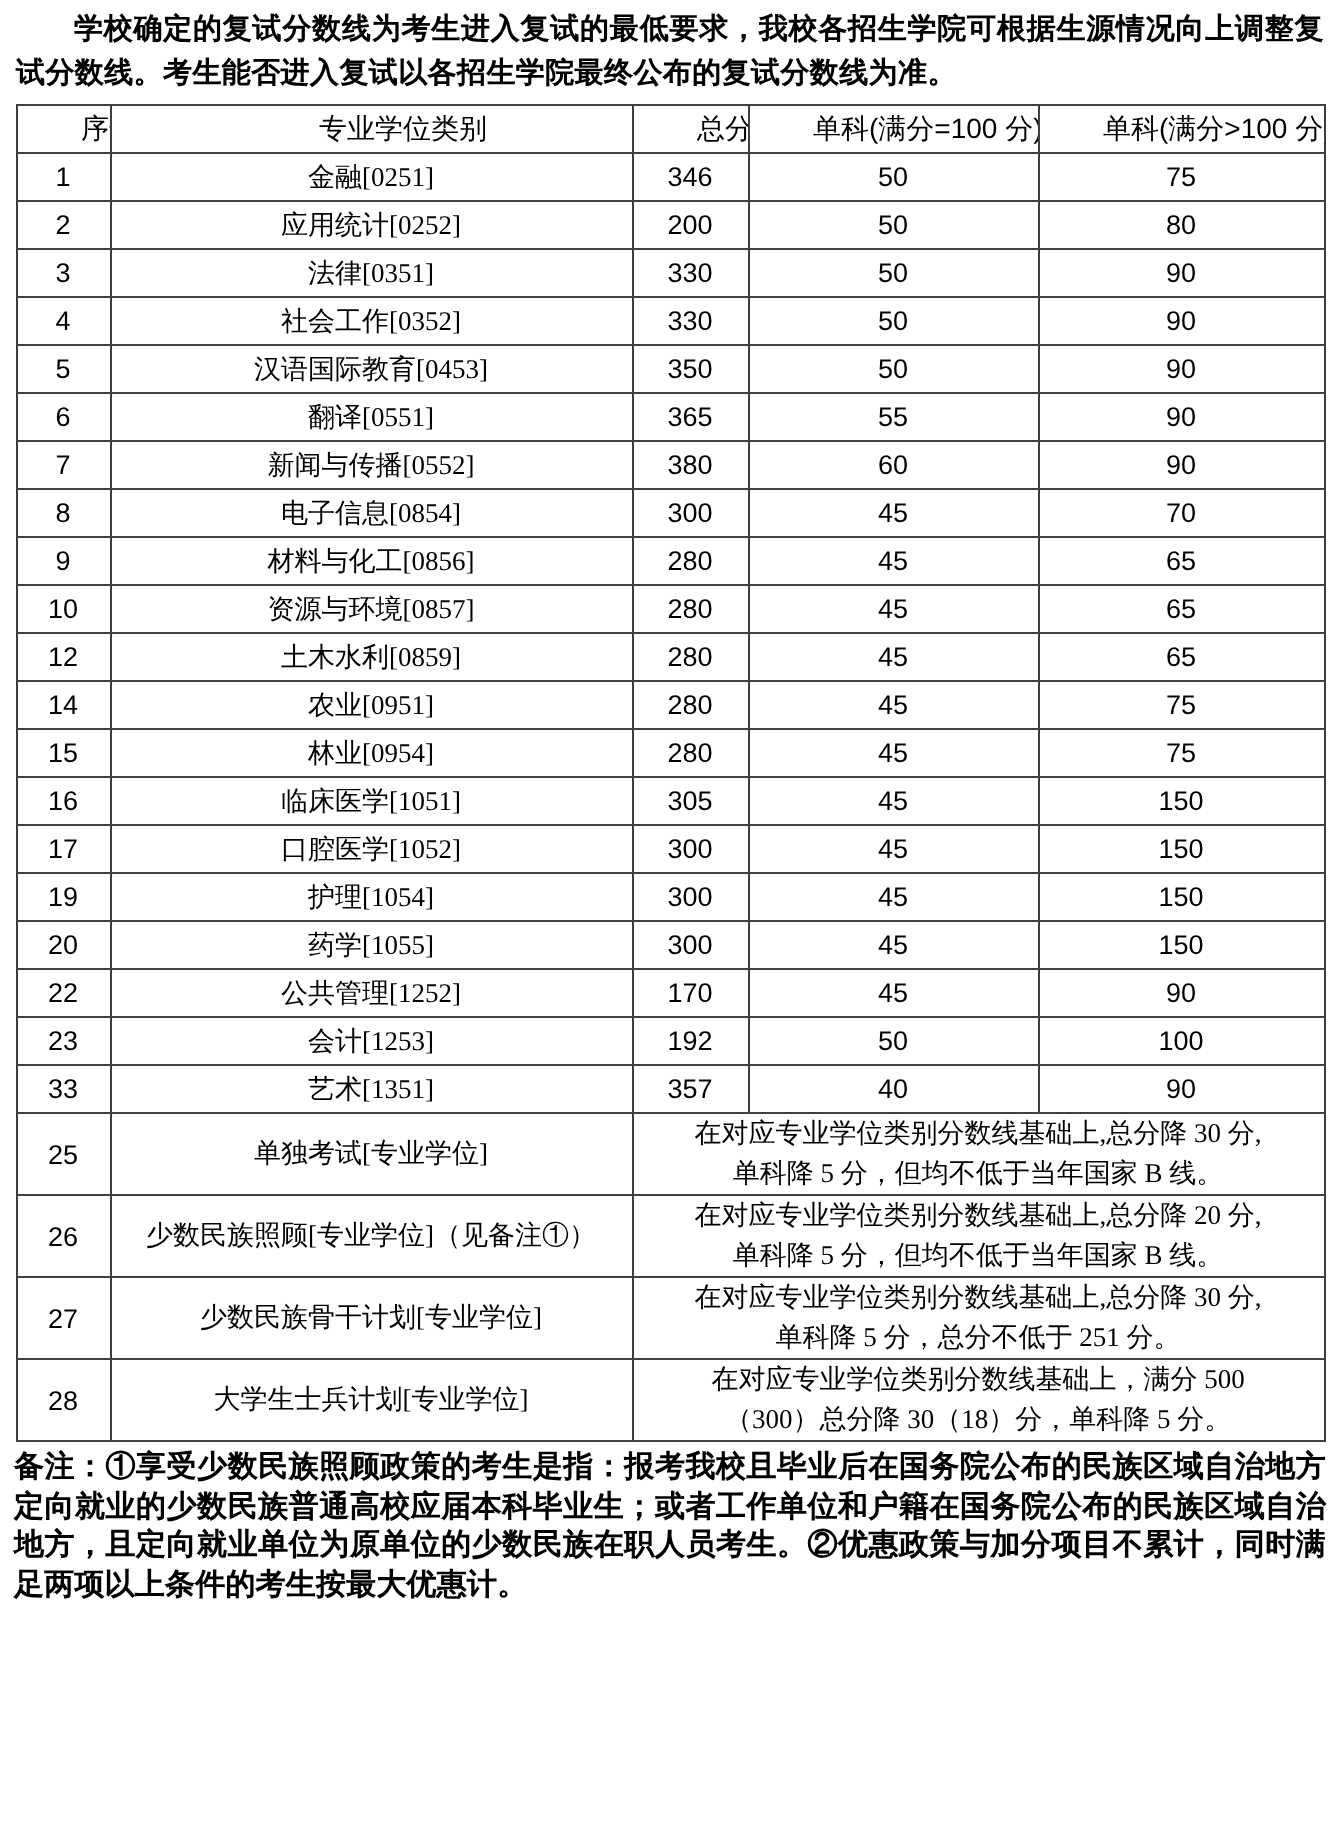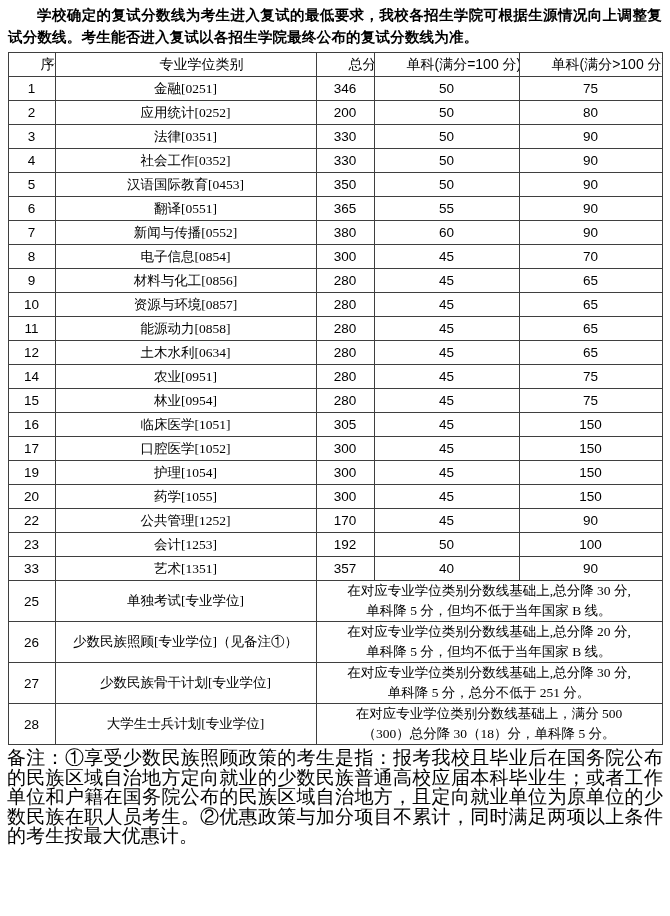--- a/index.html
+++ b/index.html
@@ -73,22 +73,22 @@
     text-align:left;
     padding:1px 4px;
     font-family:"Liberation Serif", serif;
     font-size:13.5px;
     line-height:20px;
     white-space:pre-line;
     margin-top:11px;
   }
   .footnote{
     margin:3px 7px 0 7px;
-    font-size:19px;
-    font-weight:normal;
+    font-size:15px;
+    font-weight:bold;
     line-height:19.5px;
     text-align:justify;
     letter-spacing:0.1px;
   }
 </style>
 </head>
 <body>
 
 <div class="page">
 
@@ -185,31 +185,24 @@
   </tr>
 
   <tr>
     <td class="c-num">10</td>
     <td class="c-cat">资源与环境[0857]</td>
     <td class="c-num">280</td>
     <td class="c-num">45</td>
     <td class="c-num">65</td>
   </tr>
 
-  <tr>
-    <td class="c-num">11</td>
-    <td class="c-cat">能源动力[0858]</td>
-    <td class="c-num">280</td>
-    <td class="c-num">45</td>
-    <td class="c-num">65</td>
-  </tr>
 
   <tr>
     <td class="c-num">12</td>
-    <td class="c-cat">土木水利[0634]</td>
+    <td class="c-cat">土木水利[0859]</td>
     <td class="c-num">280</td>
     <td class="c-num">45</td>
     <td class="c-num">65</td>
   </tr>
 
 
   <tr>
     <td class="c-num">14</td>
     <td class="c-cat">农业[0951]</td>
     <td class="c-num">280</td>

